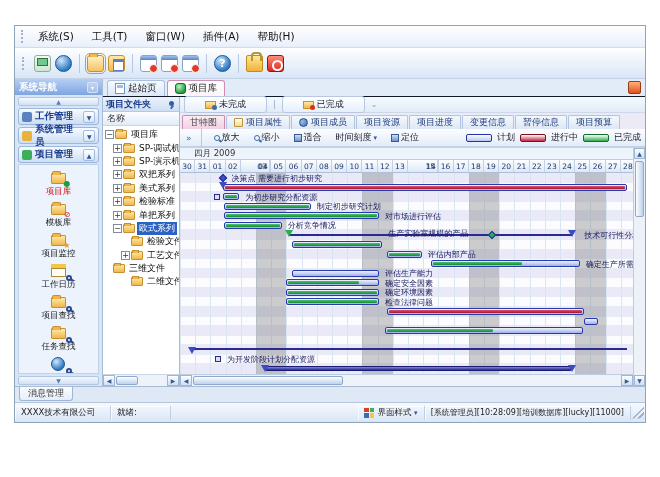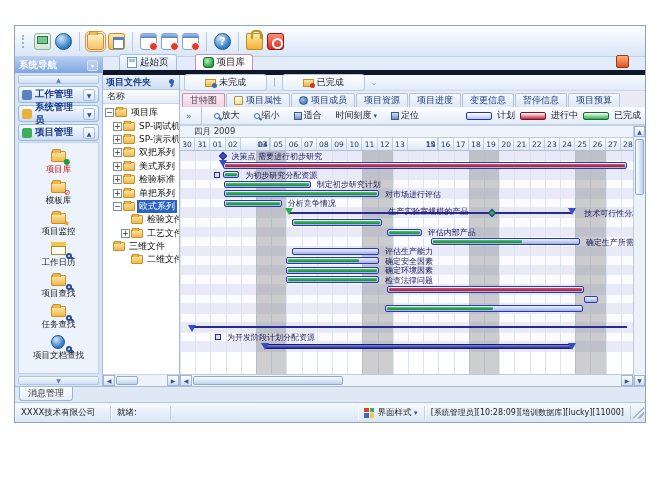--- a/index.html
+++ b/index.html
@@ -57,22 +57,22 @@
 .mag{position:absolute;right:-3px;bottom:-3px;width:6px;height:6px;border:2px solid #2b4a8c;border-radius:50%;background:rgba(255,255,255,.7);}
 .mag::after{content:"";position:absolute;width:4px;height:2px;background:#2b4a8c;right:-4px;bottom:-2px;transform:rotate(35deg);}
 .ncal{position:absolute;left:2px;top:0px;width:15px;height:13px;background:#fffef4;border:1px solid #b08a2e;}
 .ncal::before{content:"";position:absolute;left:-1px;top:-1px;right:-1px;height:4px;background:#f3c64b;border-bottom:1px solid #b08a2e;}
 .nglobe{position:absolute;left:2px;top:0px;width:14px;height:14px;border-radius:50%;
   background:radial-gradient(circle at 35% 30%,#cfe7ff,#2e79c2 70%);border:1px solid #1c568f;}
 .nav-label{font-size:8.5px;color:#222;}
 .nav-label.active{color:#cc1010;}
 
 .right{flex:1;display:flex;flex-direction:column;min-width:0;}
-.doc-tabs{height:18px;background:#e2ecf8;border-bottom:5px solid #0f172a;display:flex;align-items:flex-end;
-  padding:0 16px;gap:18px;flex:none;}
+.doc-tabs{height:18px;background:#e2ecf8;border-bottom:1px solid #0f172a;display:flex;align-items:flex-end;
+  padding:0 4px;gap:2px;flex:none;}
 .doc-tab{height:16px;display:flex;align-items:center;gap:3px;padding:0 7px;font-size:9.5px;color:#222;
   border:1px solid #a8c0de;border-bottom:none;border-radius:3px 3px 0 0;background:linear-gradient(#f5faff,#dce8f7);}
 .doc-tab.active{background:linear-gradient(#fff,#fdf4f9);border-color:#cf8db2;}
 .dt-page{width:10px;height:11px;background:#fff;border:1px solid #6f93c4;position:relative;flex:none;}
 .dt-page::after{content:"";position:absolute;left:1px;top:1px;right:1px;height:3px;background:#9cc0ee;}
 .dt-db{width:11px;height:11px;border-radius:3px;background:radial-gradient(circle at 35% 30%,#bdf0c4,#1f9e3e 75%);
   border:1px solid #12702a;flex:none;}
 .tabstrip-icon{margin-left:auto;width:13px;height:13px;border-radius:2px;background:linear-gradient(#ffb07d,#e0541f);
   border:1px solid #9a3a10;margin-bottom:2px;}
 .lower{flex:1;display:flex;min-height:0;}
@@ -162,20 +162,30 @@
 .st-spacer{flex:1;}
 .style-ic{width:10px;height:10px;display:grid;grid-template-columns:1fr 1fr;grid-template-rows:1fr 1fr;gap:1px;margin-right:3px;}
 .style-ic span{display:block;}
 .resize-grip{width:12px;height:12px;margin:0 1px;background:repeating-linear-gradient(135deg,#9fb2c8 0 1.5px,transparent 1.5px 4px);
   clip-path:polygon(100% 0,100% 100%,0 100%);}
 </style>
 </head>
 <body>
 
 <div class="window">
+  <div class="menubar">
+    <div class="hgrip"></div>
+    <div id="menu-items" style="display:flex;">
+        <div class="menu-item">系统(S)</div>
+        <div class="menu-item">工具(T)</div>
+        <div class="menu-item">窗口(W)</div>
+        <div class="menu-item">插件(A)</div>
+        <div class="menu-item">帮助(H)</div>
+      </div>
+  </div>
   <div class="toolbar">
     <div class="hgrip"></div>
     <div id="toolbar-icons" style="display:flex;align-items:center;gap:4px;">
         <div class="ic ic-monitor"></div>
         <div class="ic ic-globe"></div>
         <div class="tb-sep"></div>
         <div class="ic ic-folder boxed"></div>
         <div class="ic ic-folderwin"></div>
         <div class="tb-sep"></div>
         <div class="ic ic-win"></div>

